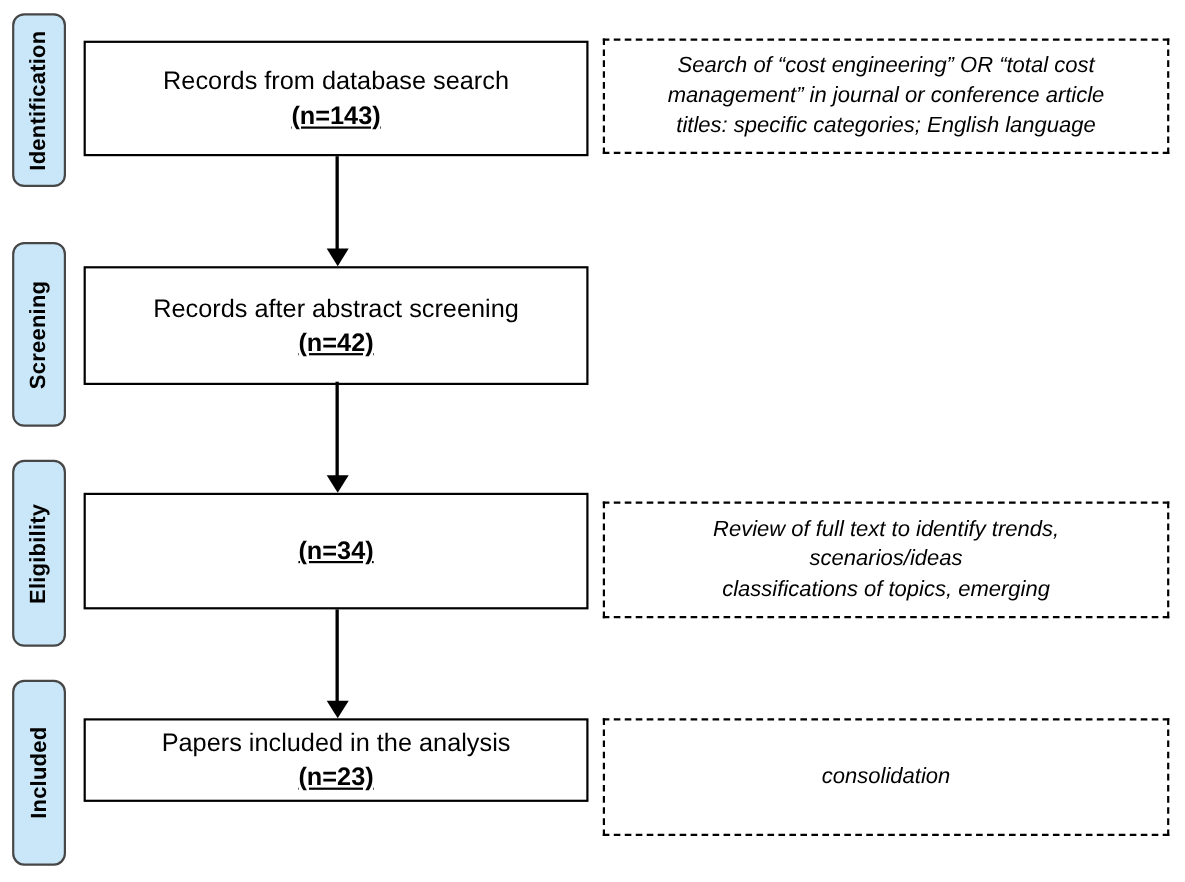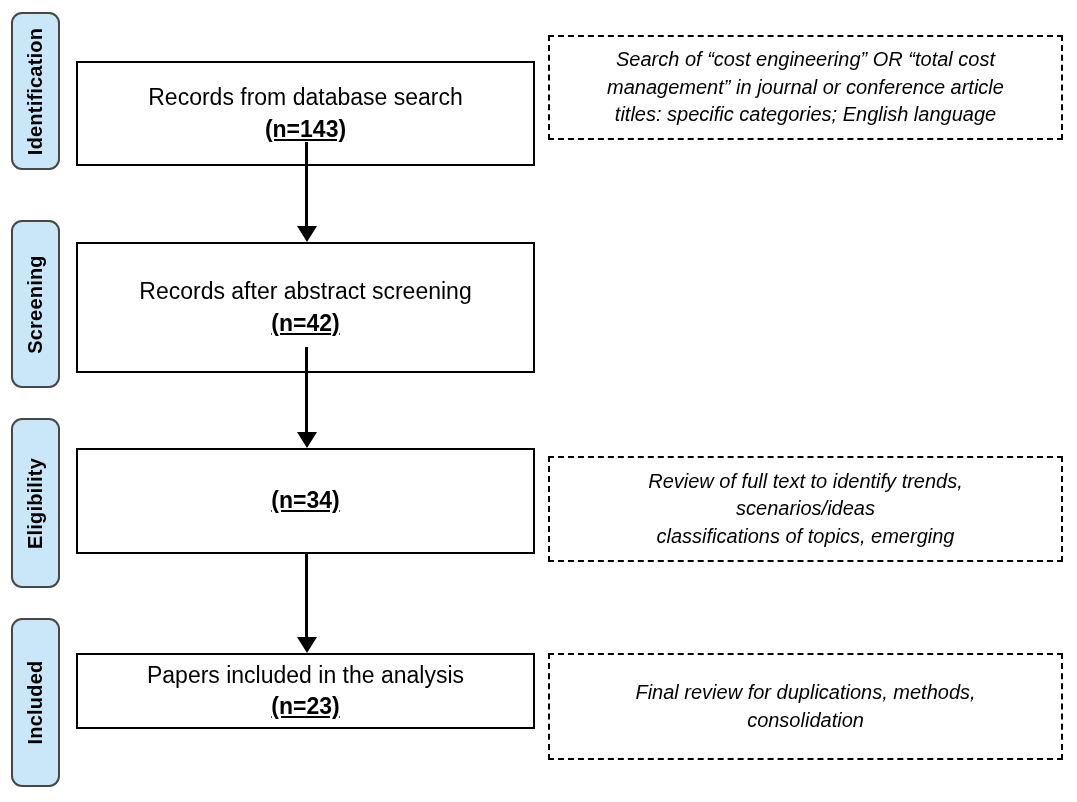--- a/index.html
+++ b/index.html
@@ -47,22 +47,22 @@
     background: #ffffff;
     box-sizing: border-box;
     display: flex;
     flex-direction: column;
     align-items: center;
     justify-content: center;
     text-align: center;
   }
   .main-box .title { font-size: 23px; line-height: 1.35; }
   .main-box .count { font-size: 23px; font-weight: bold; line-height: 1.35; text-decoration: underline; }
-  .box-1 { top: 37px;  height: 105px; margin-top: 24px; }
-  .box-2 { top: 242px; height: 131px; }
+  .box-1 { top: 37px;  height: 105px; }
+  .box-2 { top: 242px; height: 108px; }
   .box-3 { top: 448px; height: 106px; }
   .box-4 { top: 653px; height: 76px; }
 
   
   .note-box {
     position: absolute;
     left: 548px;
     width: 515px;
     border: 2px dashed #000000;
     background: #ffffff;
@@ -156,17 +156,16 @@
   </div>
 
   <div class="stage stage-4">
     <span class="stage-text">Included</span>
   </div>
   <div class="main-box box-4">
     <div class="title">Papers included in the analysis</div>
     <div class="count">(n=23)</div>
   </div>
   <div class="note-box note-4">
-    <div class="note-line">Final review for duplications, methods,</div>
     <div class="note-line">consolidation</div>
   </div>
 
 </div>
 
 </body></html>

